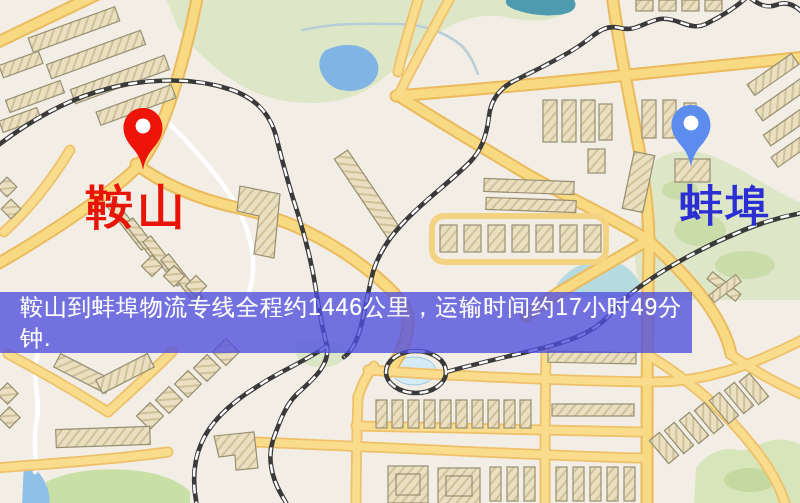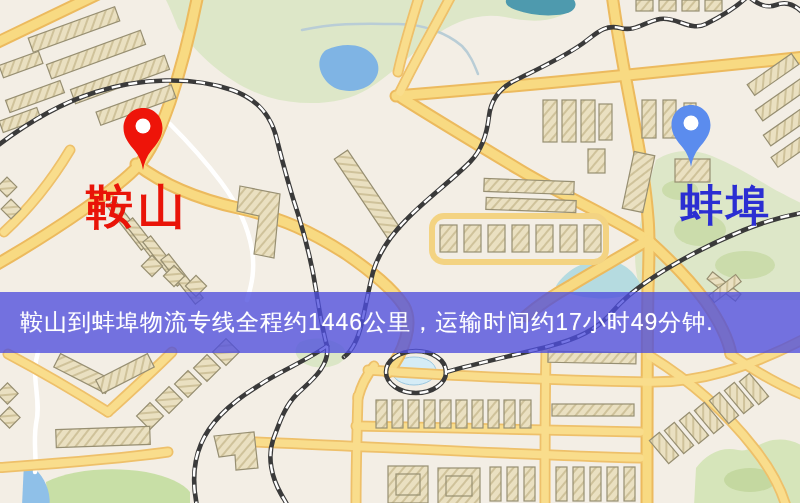--- a/index.html
+++ b/index.html
@@ -21,21 +21,21 @@
   
   .bd{fill:url(#bh);stroke:#978f72;stroke-width:1.2}
   .bdi{fill:none;stroke:#978f72;stroke-width:1.2}
   .frame{fill:none;stroke:#f3d382;stroke-width:6}
   
   .city-label{position:absolute;font-weight:700;white-space:nowrap;
     font-family:"Liberation Sans","DejaVu Sans",sans-serif;}
   .city-label.origin{left:86px;top:176px;font-size:47px;letter-spacing:5px;color:#e91408;}
   .city-label.dest{left:680px;top:177px;font-size:43px;letter-spacing:3px;color:#2b2ed2;}
   
-  .banner{position:absolute;left:0;top:292px;width:800px;height:61px;
+  .banner{position:absolute;left:0;top:292px;width:692px;height:61px;
     background:rgba(78,78,222,0.78);display:flex;align-items:center;}
   .banner span{color:#ffffff;font-size:23px;padding-left:20px;letter-spacing:1px;
     text-shadow:0 0 1px rgba(255,255,255,.4);}
 </style>
 </head>
 <body>
 
 <div class="stage">
 
   <svg width="800" height="503" viewBox="0 0 800 503">

